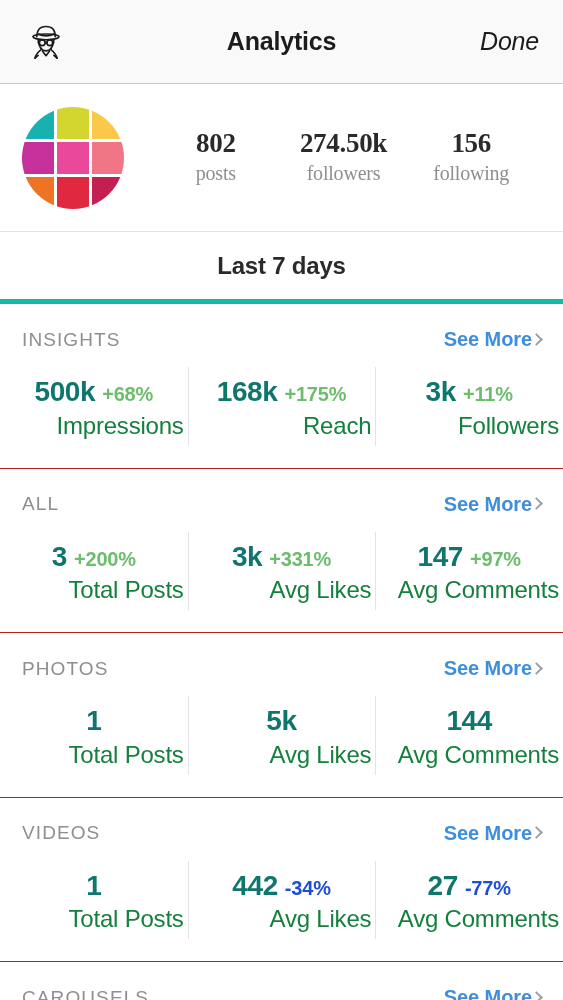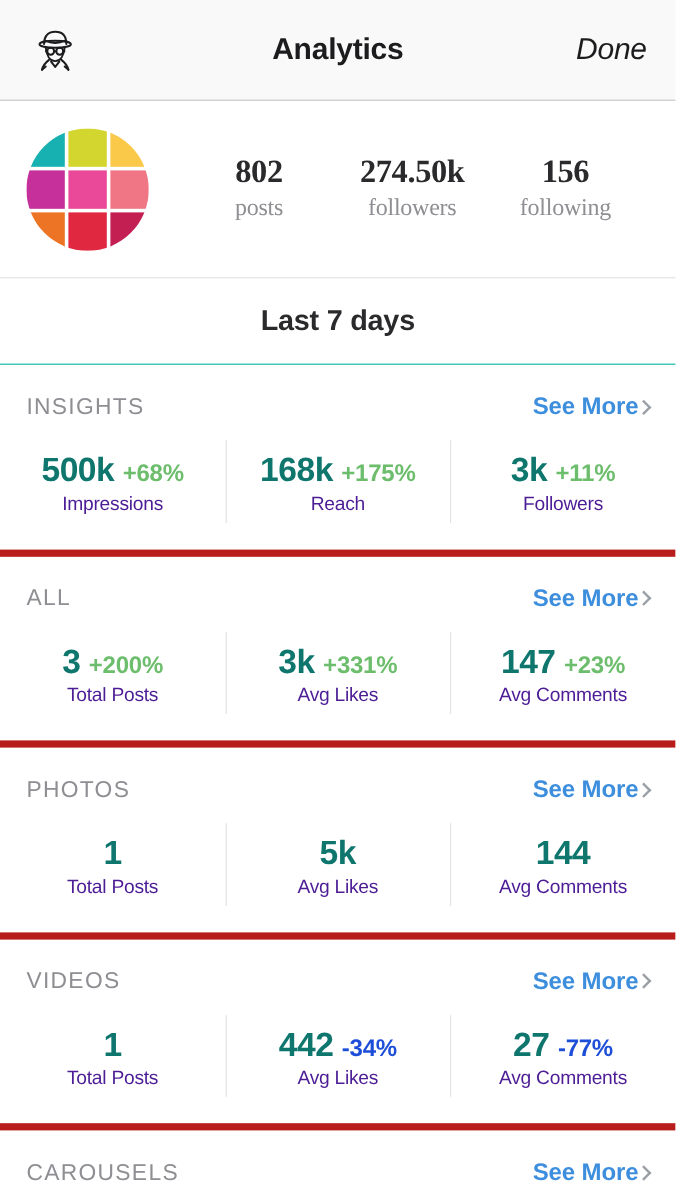--- a/index.html
+++ b/index.html
@@ -60,26 +60,26 @@
   .pstat { flex:1 1 0; text-align:center; }
   .pstat .num {
     font-size:27px; font-weight:bold; color:#2a2a2c; letter-spacing:-0.3px;
     line-height:1.18;
   }
   .pstat .lbl { font-size:20px; color:#8e8e93; line-height:1.35; letter-spacing:-0.2px; }
 
   
   .period {
     height:72px; display:flex; align-items:center; justify-content:center;
-    border-bottom:1px solid #14b8a6;
+    border-bottom:5px solid #14b8a6;
     font-size:24px; font-weight:bold; color:#2a2a2c; letter-spacing:-0.2px;
   }
 
   
-  .section { border-bottom:6px solid #b91c1c; padding:24px 0 26px; }
+  .section { border-bottom:1px solid #b91c1c; padding:24px 0 26px; }
   .section-head {
     display:flex; align-items:center; justify-content:space-between;
     padding:0 22px 0 22px; margin-bottom:20px;
   }
   .section-title {
     font-size:19px; color:#8e8e93; letter-spacing:1.1px; font-weight:400;
   }
   .see-more {
     display:flex; align-items:center; gap:0;
     font-size:20px; color:#3e8ede; font-weight:bold; letter-spacing:-0.1px;
@@ -103,21 +103,21 @@
     display:flex; align-items:baseline; justify-content:center; gap:7px;
     line-height:1.2;
   }
   .metric .val {
     font-size:28px; font-weight:bold; color:#0f766e; letter-spacing:-0.4px;
   }
   .metric .delta { font-size:20px; font-weight:bold; letter-spacing:-0.2px; }
   .delta.up { color:#6cbd6c; }
   .delta.down { color:#1d4ed8; }
   .metric .cap {
-    font-size:16px; color:#4c1d95; letter-spacing:-0.2px; margin-top:3px;
+    font-size:24px; color:#15803d; letter-spacing:-0.2px; margin-top:3px;text-align:right;
   }
 
   
   .section.partial { border-bottom:none; padding-bottom:0; }
 </style>
 </head>
 <body>
 
 <div class="screen">
 
@@ -233,21 +233,21 @@
           <div class="metric">
             <div class="row">
               <span class="val">3k</span>
               <span class="delta up">+331%</span>
             </div>
             <div class="cap">Avg Likes</div>
           </div>
           <div class="metric">
             <div class="row">
               <span class="val">147</span>
-              <span class="delta up">+23%</span>
+              <span class="delta up">+97%</span>
             </div>
             <div class="cap">Avg Comments</div>
           </div>
         </div>
       </div>
       <div class="section">
         <div class="section-head">
           <div class="section-title">PHOTOS</div>
           <div class="see-more">
             <span>See More</span>

